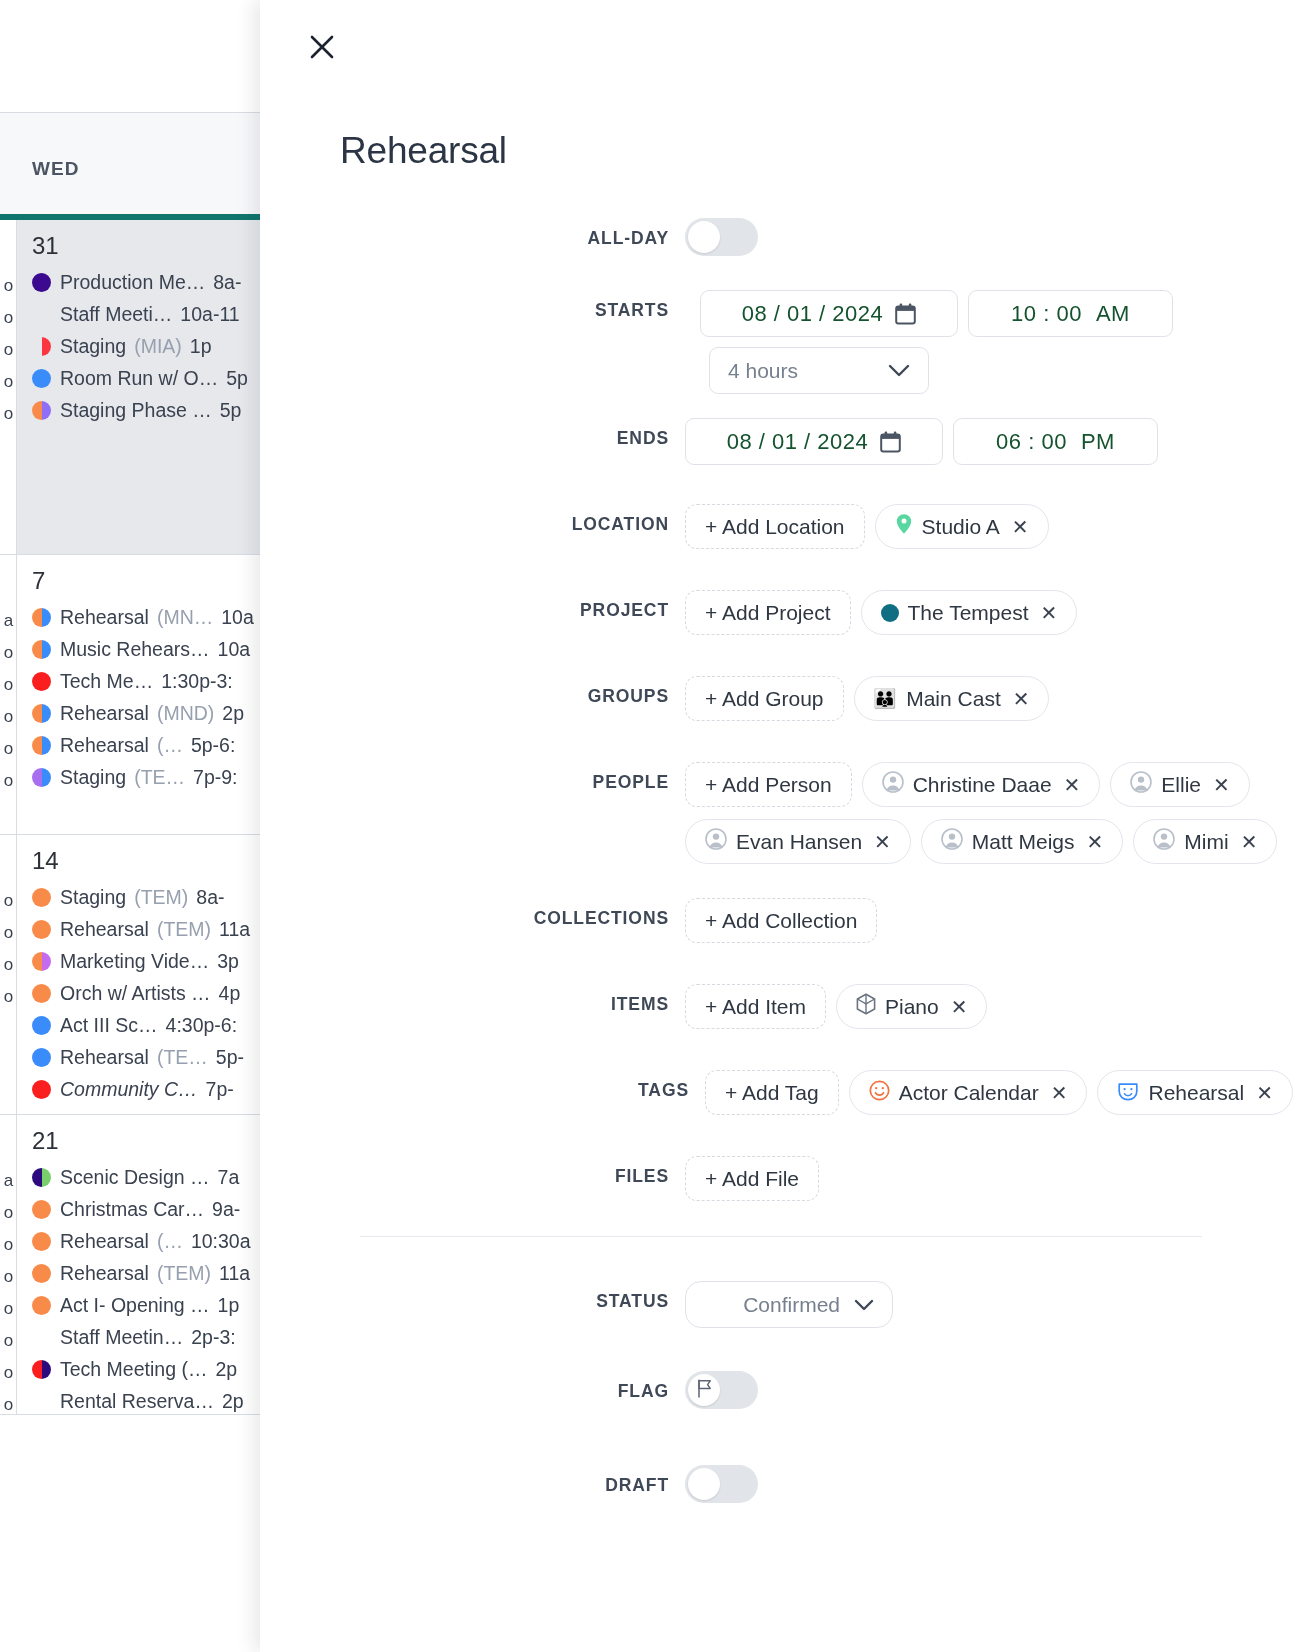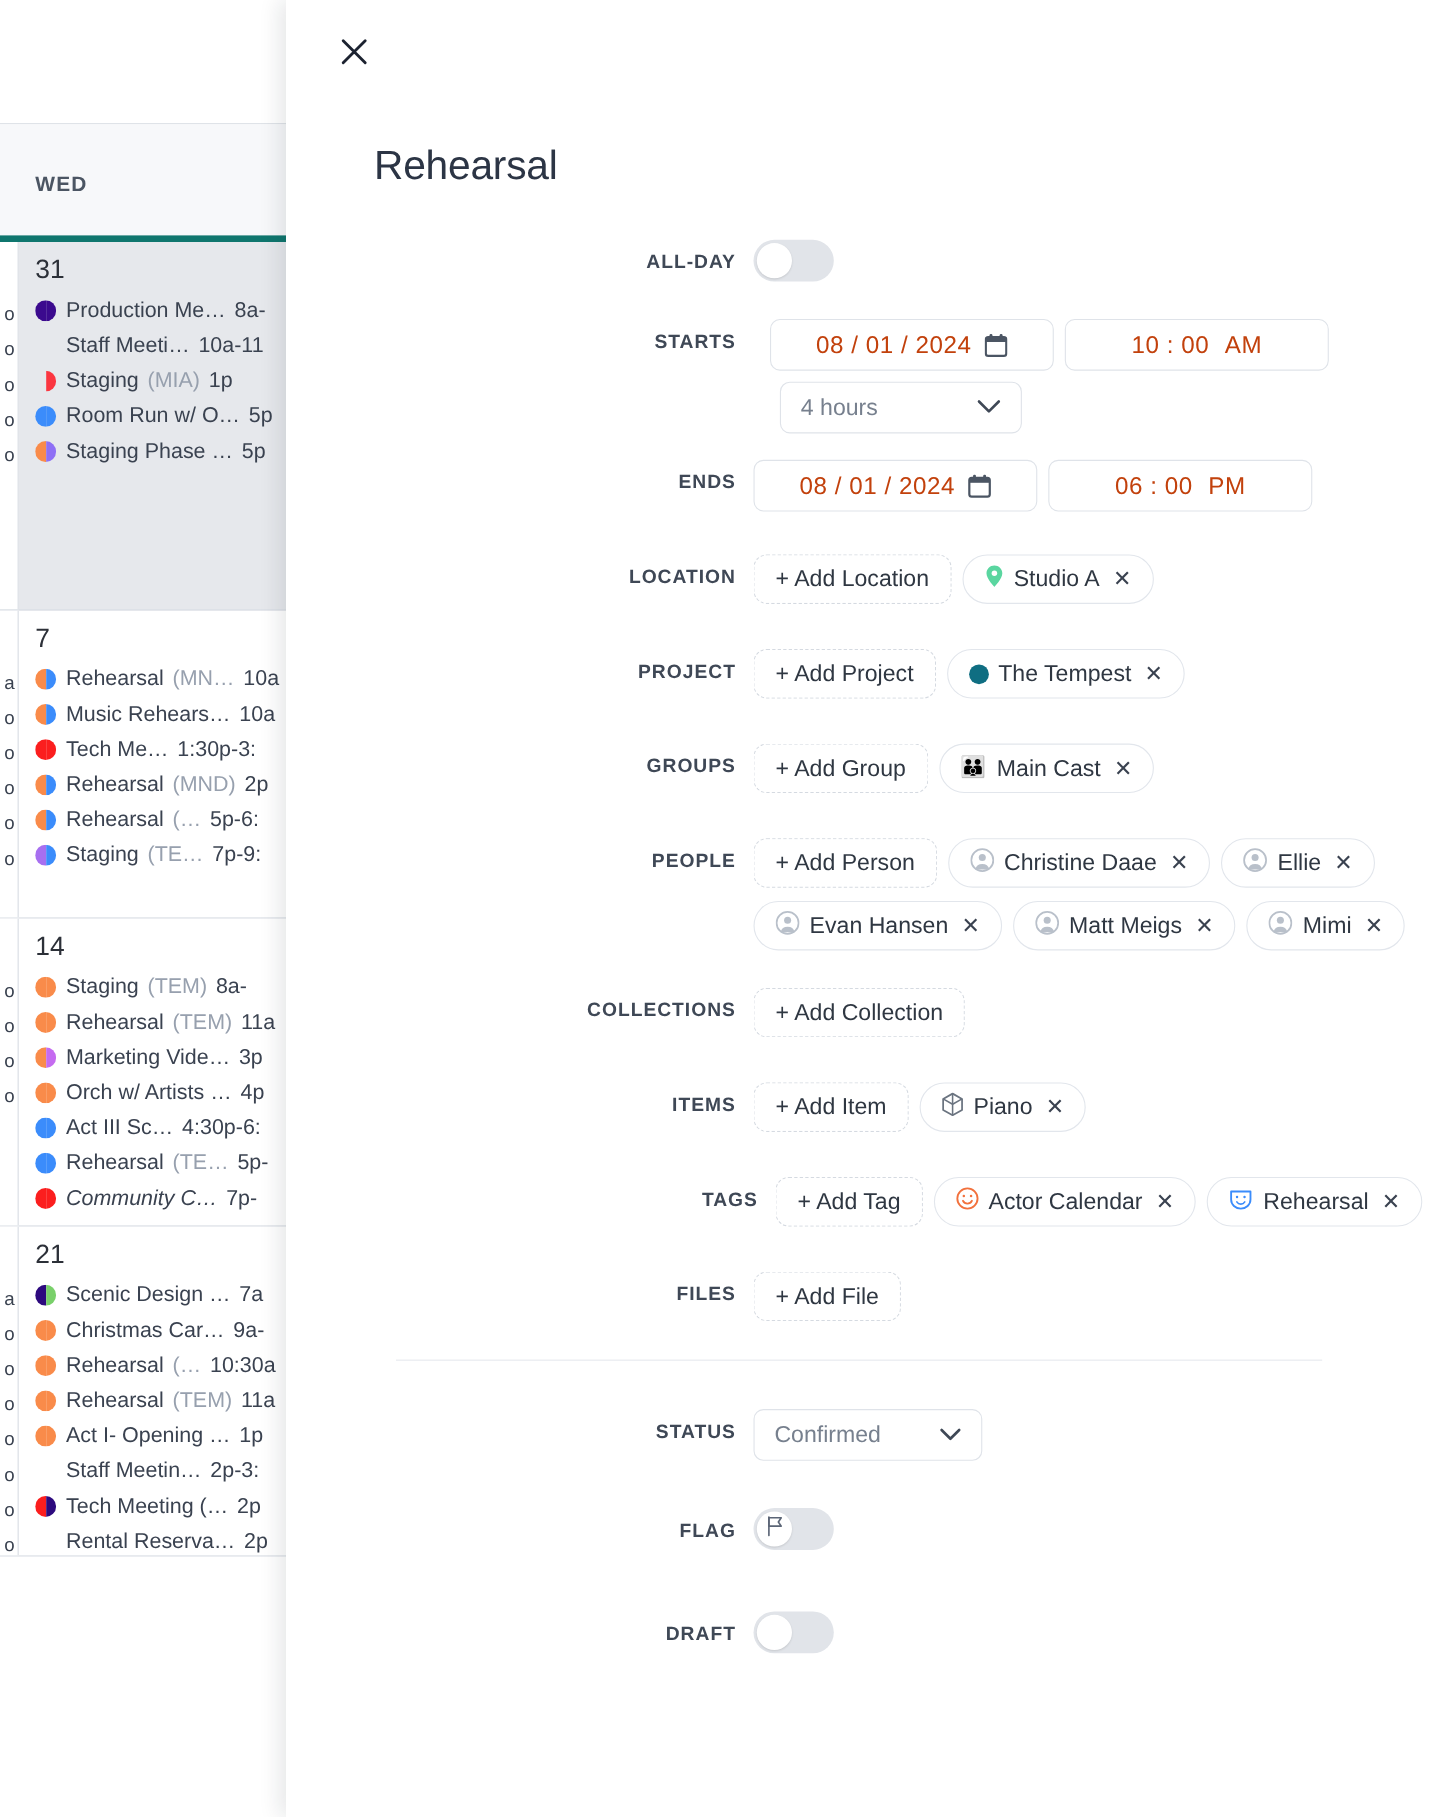--- a/index.html
+++ b/index.html
@@ -117,36 +117,36 @@
     background: #ffffff;
     box-shadow: 0 1px 2px rgba(0,0,0,0.12);
     display:flex; align-items:center; justify-content:center;
   }
 
   
   .field {
     height: 47px; border: 1px solid #dfe3e9; border-radius: 9px;
     background: #fff;
     display:flex; align-items:center; justify-content:center;
-    font-size: 22px; color: #c2410c;
+    font-size: 22px; color: #14532d;
     padding: 0 18px; cursor: text;
   }
   .field.date { width: 258px; gap: 0; }
   .field.date .dtxt { letter-spacing: 0.5px; }
   .field.date .calicon { margin-left: 12px; display:flex; }
-  .field.time { width: 240px; letter-spacing: 0.5px; }
+  .field.time { width: 205px; letter-spacing: 0.5px; }
   .field.time .ampm { margin-left: 14px; }
   .select {
     height: 47px; border: 1px solid #dfe3e9; border-radius: 9px;
     background:#fff; display:flex; align-items:center;
     justify-content: space-between;
     width: 220px; padding: 0 18px; cursor:pointer;
     font-size: 21px; color:#77808e;
   }
-  .select.status { width: 208px; font-size: 21px; color:#77808e; justify-content: space-between; gap: 14px;}
+  .select.status { width: 208px; font-size: 21px; color:#77808e; justify-content: flex-end; gap: 14px; border-radius: 16px;}
 
   
   .chip {
     height: 45px; border-radius: 23px;
     border: 1px solid #e2e6ec; background:#fff;
     display: inline-flex; align-items: center; gap: 9px;
     padding: 0 19px; font-size: 21px; color: #2f3742;
     cursor: pointer; white-space: nowrap;
   }
   .chip .x { color:#3a4250; font-size: 20px; margin-left: 3px; line-height:1; }

